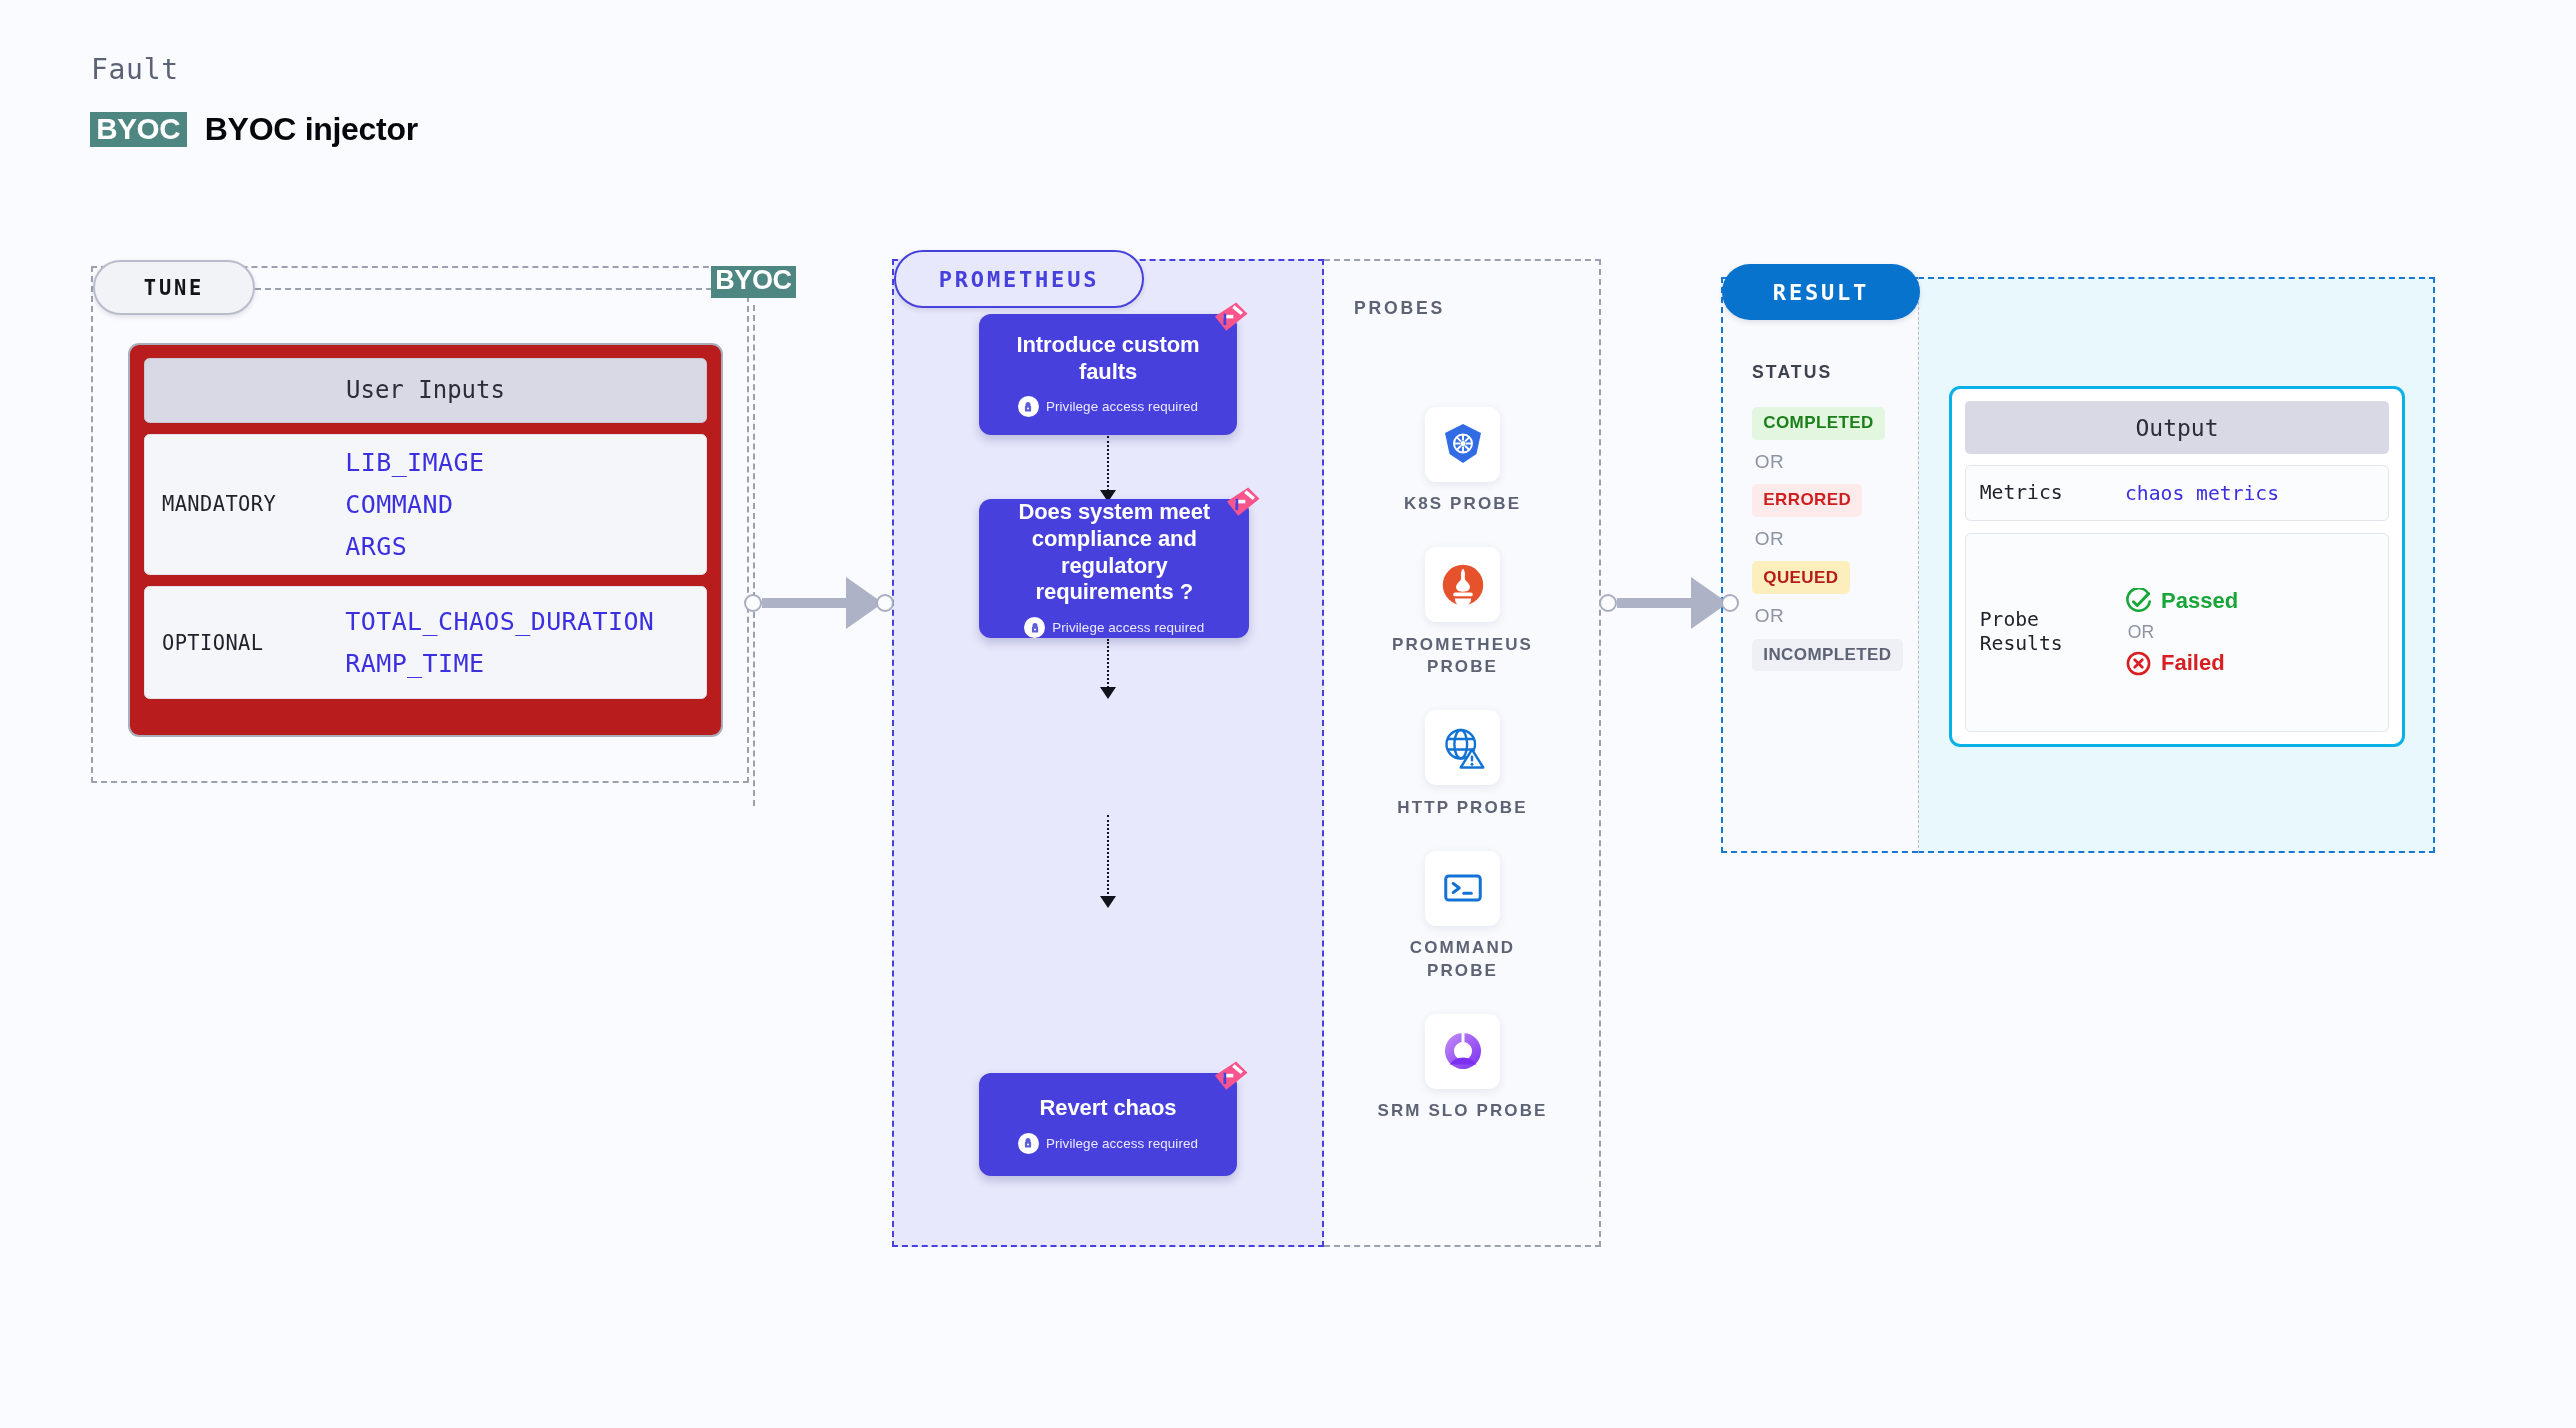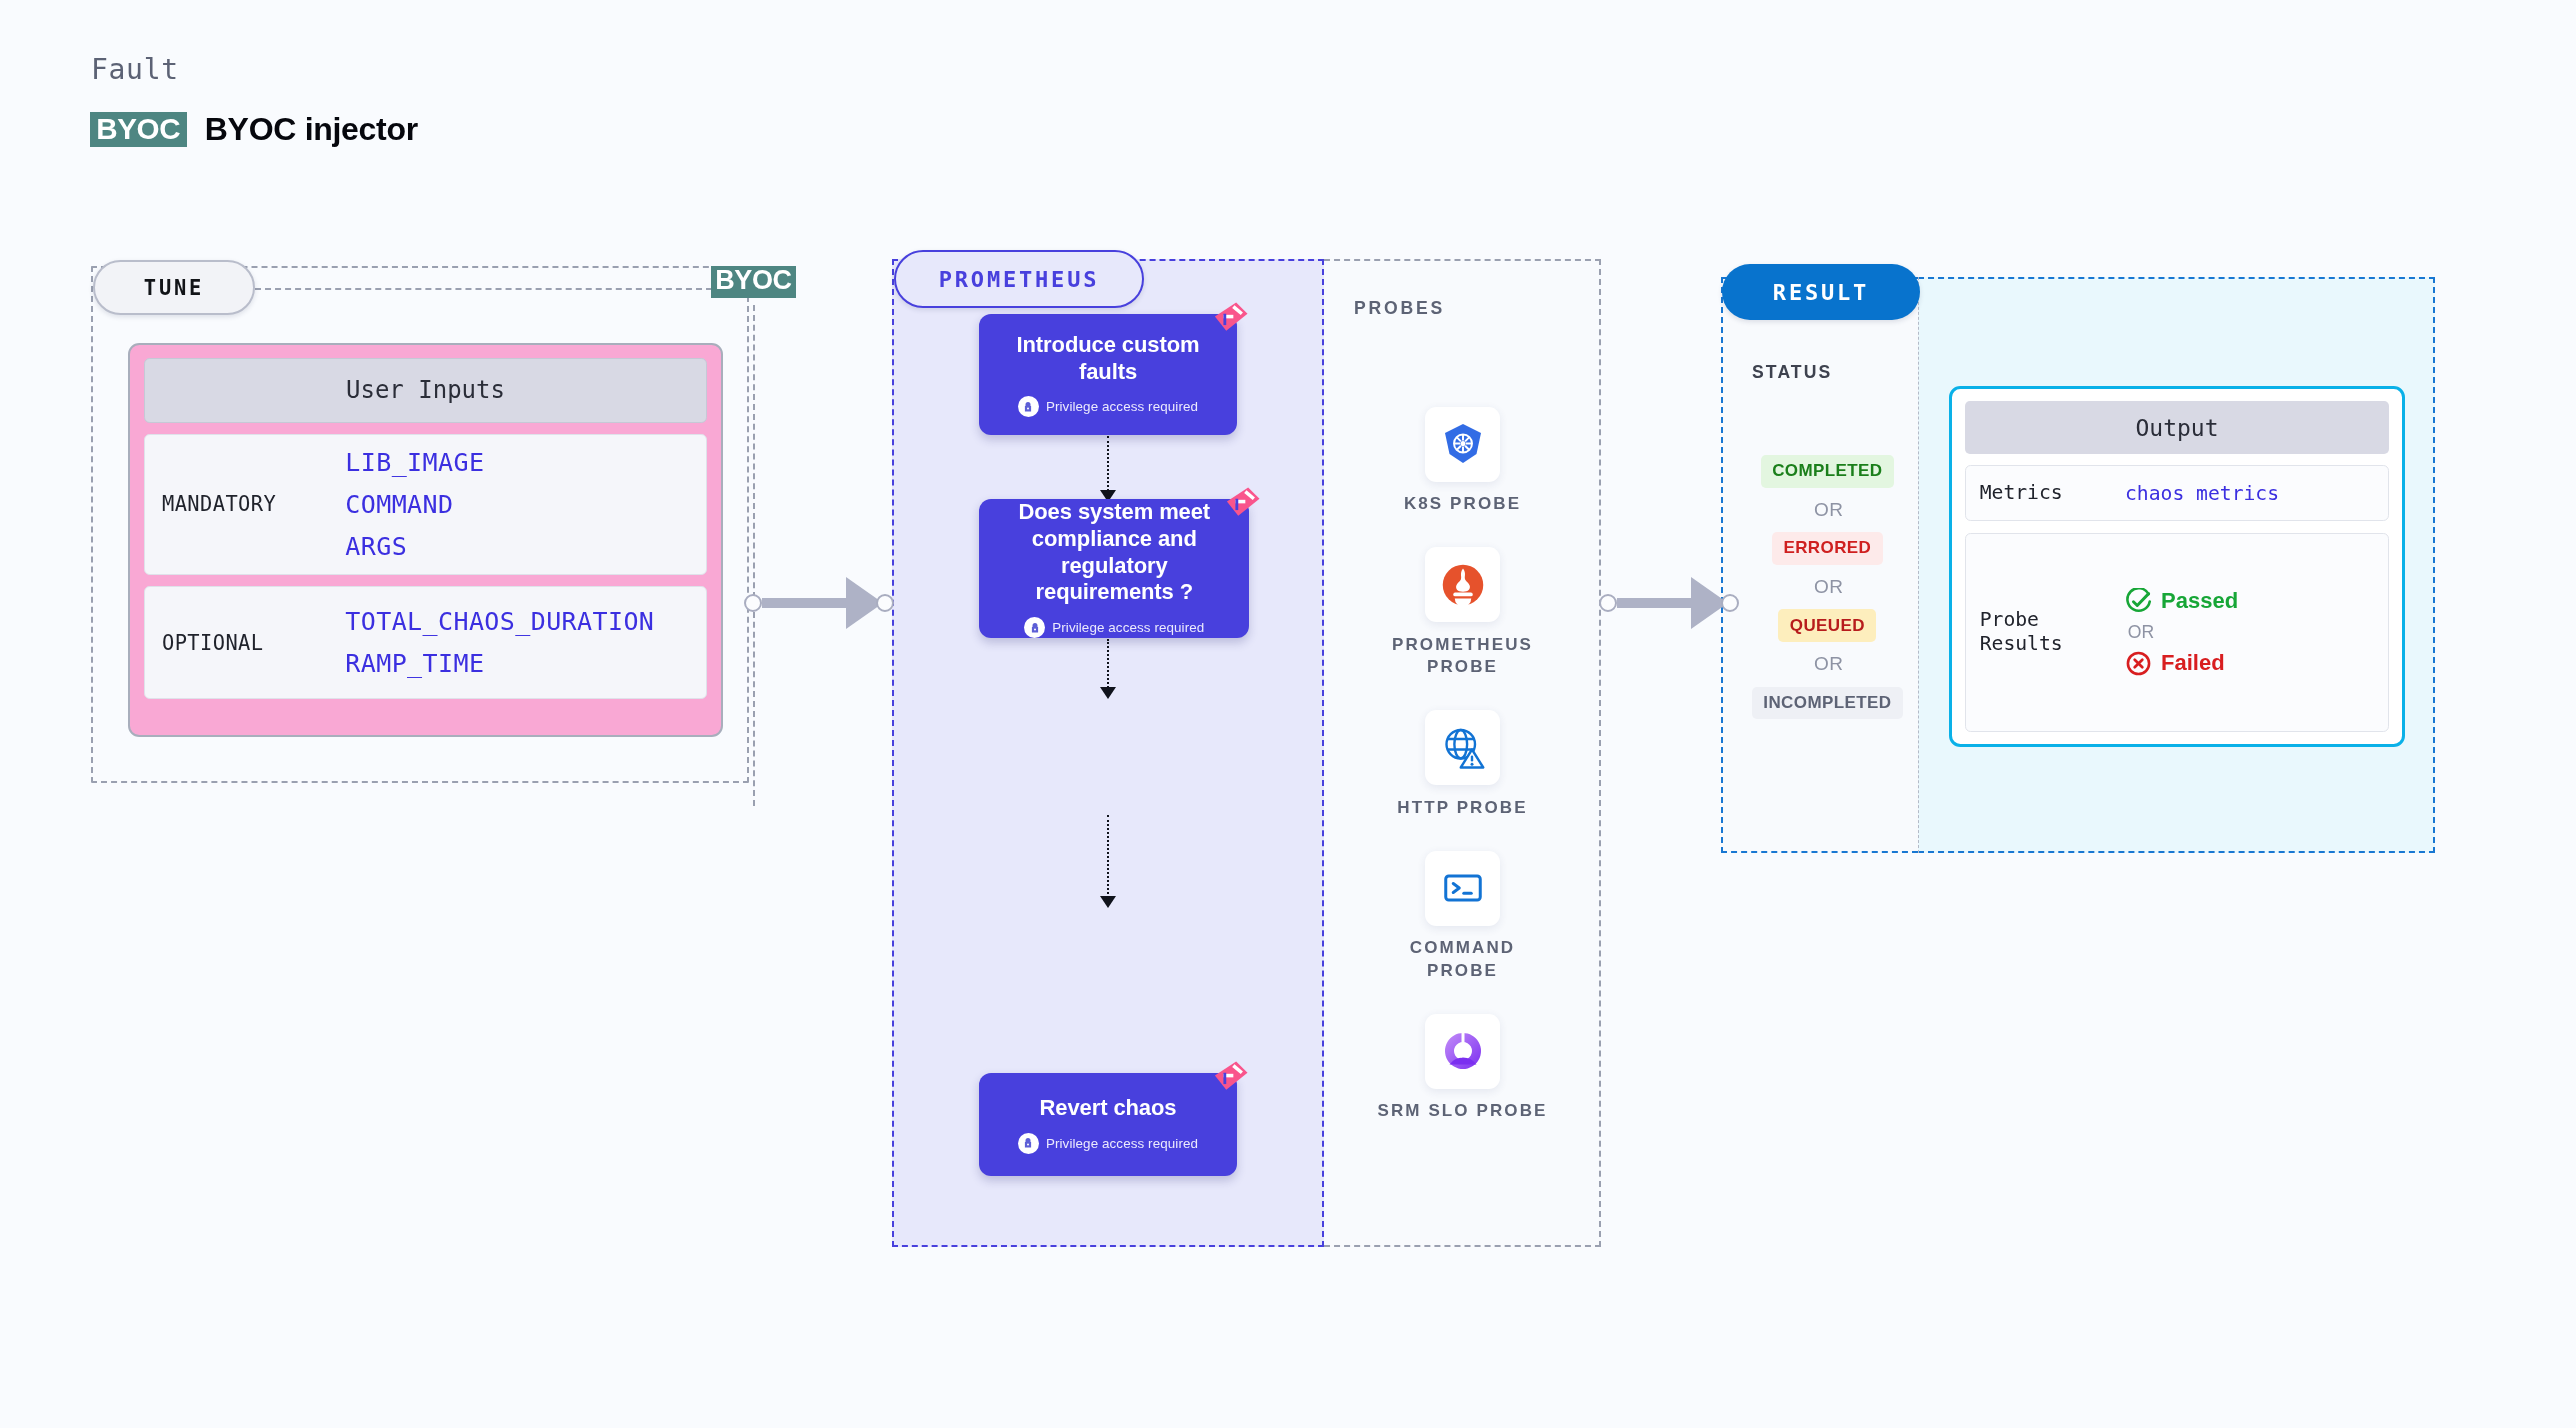--- a/index.html
+++ b/index.html
@@ -63,21 +63,21 @@
     padding: 1.4px 4.2px 3.5px 4.2px; line-height: 1; letter-spacing: -0.4px;
   }
   .tune-dash-h { position: absolute; left: 255px; top: 288px; width: 457px; height: 0;
     border-top: 2.1px dashed #9aa0b0; }
   .tune-dash-v { position: absolute; left: 753px; top: 305px; width: 0; height: 501px;
     border-left: 2.1px dashed #9aa0b0; }
 
   
   .tune-card {
     position: absolute; left: 128px; top: 343px; width: 595px; height: 394px;
-    background: #f9a8d4; border: 2.1px solid #a8aebc; border-radius: 11.3px;
+    background: #b91c1c; border: 2.1px solid #a8aebc; border-radius: 11.3px;
     padding: 12.7px 14px; display: flex; flex-direction: column; gap: 11.3px;
   }
   .ui-header {
     height: 65px; background: #d8d9e4; border: 0.7px solid #c6c8d6; border-radius: 5.6px;
     display: flex; align-items: center; justify-content: center;
     font-family: "DejaVu Sans Mono", monospace; font-size: 24px; color: #2a2d38;
   }
   .ui-group {
     border: 0.7px solid #dfe2ea; border-radius: 5.6px; background: #f5f6fa;
     display: flex; align-items: center; padding: 9.9px 17px; gap: 18.3px;
@@ -180,21 +180,21 @@
     font-size: 17px; font-weight: bold; color: #5d6375; letter-spacing: 2.1px;
     text-align: center; line-height: 1.35;
   }
 
   
   .status-title {
     position: absolute; left: 1752px; top: 362px;
     font-size: 17.6px; font-weight: bold; color: #3e424f; letter-spacing: 2.1px;
   }
   .status-list { position: absolute; left: 1752px; top: 407px;
-    display: flex; flex-direction: column; align-items: center; gap: 11.3px; margin-top: 48px; }
+    display: flex; flex-direction: column; align-items: flex-start; gap: 11.3px; }
   .st-badge { border-radius: 4.9px; padding: 6.3px 11.3px; font-size: 17px; font-weight: bold;
     letter-spacing: 0.4px; }
   .st-or { font-size: 19px; color: #8e93a4; letter-spacing: 0.4px; padding-left: 2.8px; }
 
   
   .out-card {
     position: absolute; left: 1949px; top: 386px; width: 456px; height: 361px;
     background: #ffffff; border: 3.5px solid #0ab1e8; border-radius: 11.3px;
     padding: 12px 12.7px; display: flex; flex-direction: column; gap: 11.3px;
   }

